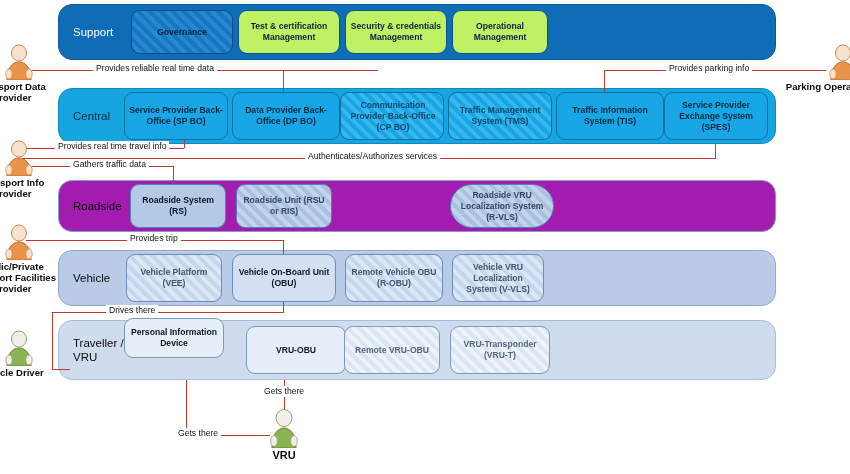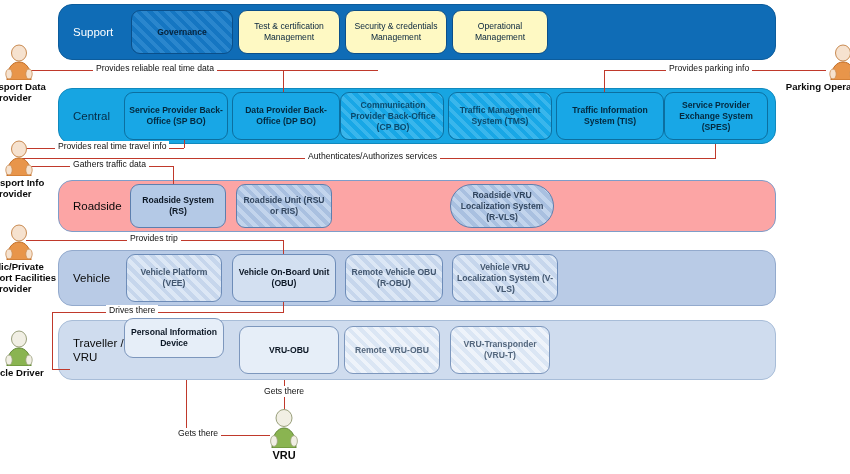--- a/index.html
+++ b/index.html
@@ -7,35 +7,35 @@
        font-family:"Liberation Sans",sans-serif;color:#111;}
 
   #canvas{position:absolute;left:0;top:0;width:850px;height:474px;}
 
   
   .band{position:absolute;border-radius:14px;box-sizing:border-box;}
   .band-label{position:absolute;left:14px;top:50%;transform:translateY(-50%);
               font-size:11.5px;line-height:14px;color:#0a0a0a;width:62px;}
   .band-support  {background:#0f6cb6;border:1px solid #0c5c9c;}
   .band-central  {background:#17a5e2;border:1px solid #1189bd;}
-  .band-roadside {background:#fca5a5;border:1px solid #7e9dc9;}
+  .band-roadside {background:#a21caf;border:1px solid #7e9dc9;}
   .band-vehicle  {background:#b9cbe6;border:1px solid #93aacd;}
   .band-traveller{background:#cfdcee;border:1px solid #a8bdd8;}
 
   .band-support .band-label{color:#ffffff;}
   .band-central .band-label{color:#062b45;}
 
   
   .box{position:absolute;border-radius:9px;box-sizing:border-box;
        display:flex;align-items:center;justify-content:center;text-align:center;
        font-size:8.6px;line-height:11px;padding:2px 4px;}
   .box span{display:block;width:100%;}
 
   
-  .s-support{background:#fef9c3;border:1.2px solid #0a4f8a;color:#06233c;font-weight:normal;}
+  .s-support{background:#bef264;border:1.2px solid #0a4f8a;color:#06233c;font-weight:bold;}
   .h-support{border:1.2px solid #0a4f8a;color:#06233c;font-weight:bold;
              background:repeating-linear-gradient(45deg,#1576c2 0 4px,#2a86cd 4px 8px);}
   .s-central{background:#18a7e6;border:1.2px solid #0c6fa0;color:#04283d;font-weight:bold;}
   .h-central{border:1.2px solid #0c6fa0;color:#0b4a6d;font-weight:bold;
              background:repeating-linear-gradient(45deg,#18a7e6 0 4px,#39b6ec 4px 8px);}
   .s-roadside{background:#b4c9e6;border:1.2px solid #5d7fae;color:#0b1624;font-weight:bold;}
   .h-roadside{border:1.2px solid #5d7fae;color:#32465f;font-weight:bold;
              background:repeating-linear-gradient(45deg,#a9c0e0 0 4px,#c2d4ec 4px 8px);}
   .s-vehicle{background:#d3e0f1;border:1.2px solid #6d8cb8;color:#0b1624;font-weight:bold;}
   .h-vehicle{border:1.2px solid #6d8cb8;color:#43576f;font-weight:bold;
@@ -118,31 +118,31 @@
   </div>
   <div class="box h-vehicle" style="left:126px;top:254px;width:96px;height:48px;">
     <span>Vehicle Platform (VEE)</span>
   </div>
   <div class="box s-vehicle" style="left:232px;top:254px;width:104px;height:48px;">
     <span>Vehicle On-Board Unit (OBU)</span>
   </div>
   <div class="box h-vehicle" style="left:345px;top:254px;width:98px;height:48px;">
     <span>Remote Vehicle OBU (R-OBU)</span>
   </div>
-  <div class="box h-vehicle" style="left:452px;top:254px;width:106px;height:48px;">
+  <div class="box h-vehicle" style="left:452px;top:254px;width:92px;height:48px;">
     <span>Vehicle VRU Localization System (V-VLS)</span>
   </div>
 
   <div class="band band-traveller" style="left:58px;top:320px;width:718px;height:60px;">
     <div class="band-label">Traveller / VRU</div>
   </div>
   <div class="box s-traveller" style="left:124px;top:318px;width:100px;height:40px;text-align:center;">
     <span>Personal Information Device</span>
   </div>
-  <div class="box s-traveller" style="left:239px;top:326px;width:100px;height:48px;">
+  <div class="box s-traveller" style="left:246px;top:326px;width:100px;height:48px;">
     <span>VRU-OBU</span>
   </div>
   <div class="box h-traveller" style="left:344px;top:326px;width:96px;height:48px;">
     <span>Remote VRU-OBU</span>
   </div>
   <div class="box h-traveller" style="left:450px;top:326px;width:100px;height:48px;">
     <span>VRU-Transponder (VRU-T)</span>
   </div>
 
   <div class="conn conn-h" style="left:28px;top:70px;width:350px;"></div>

